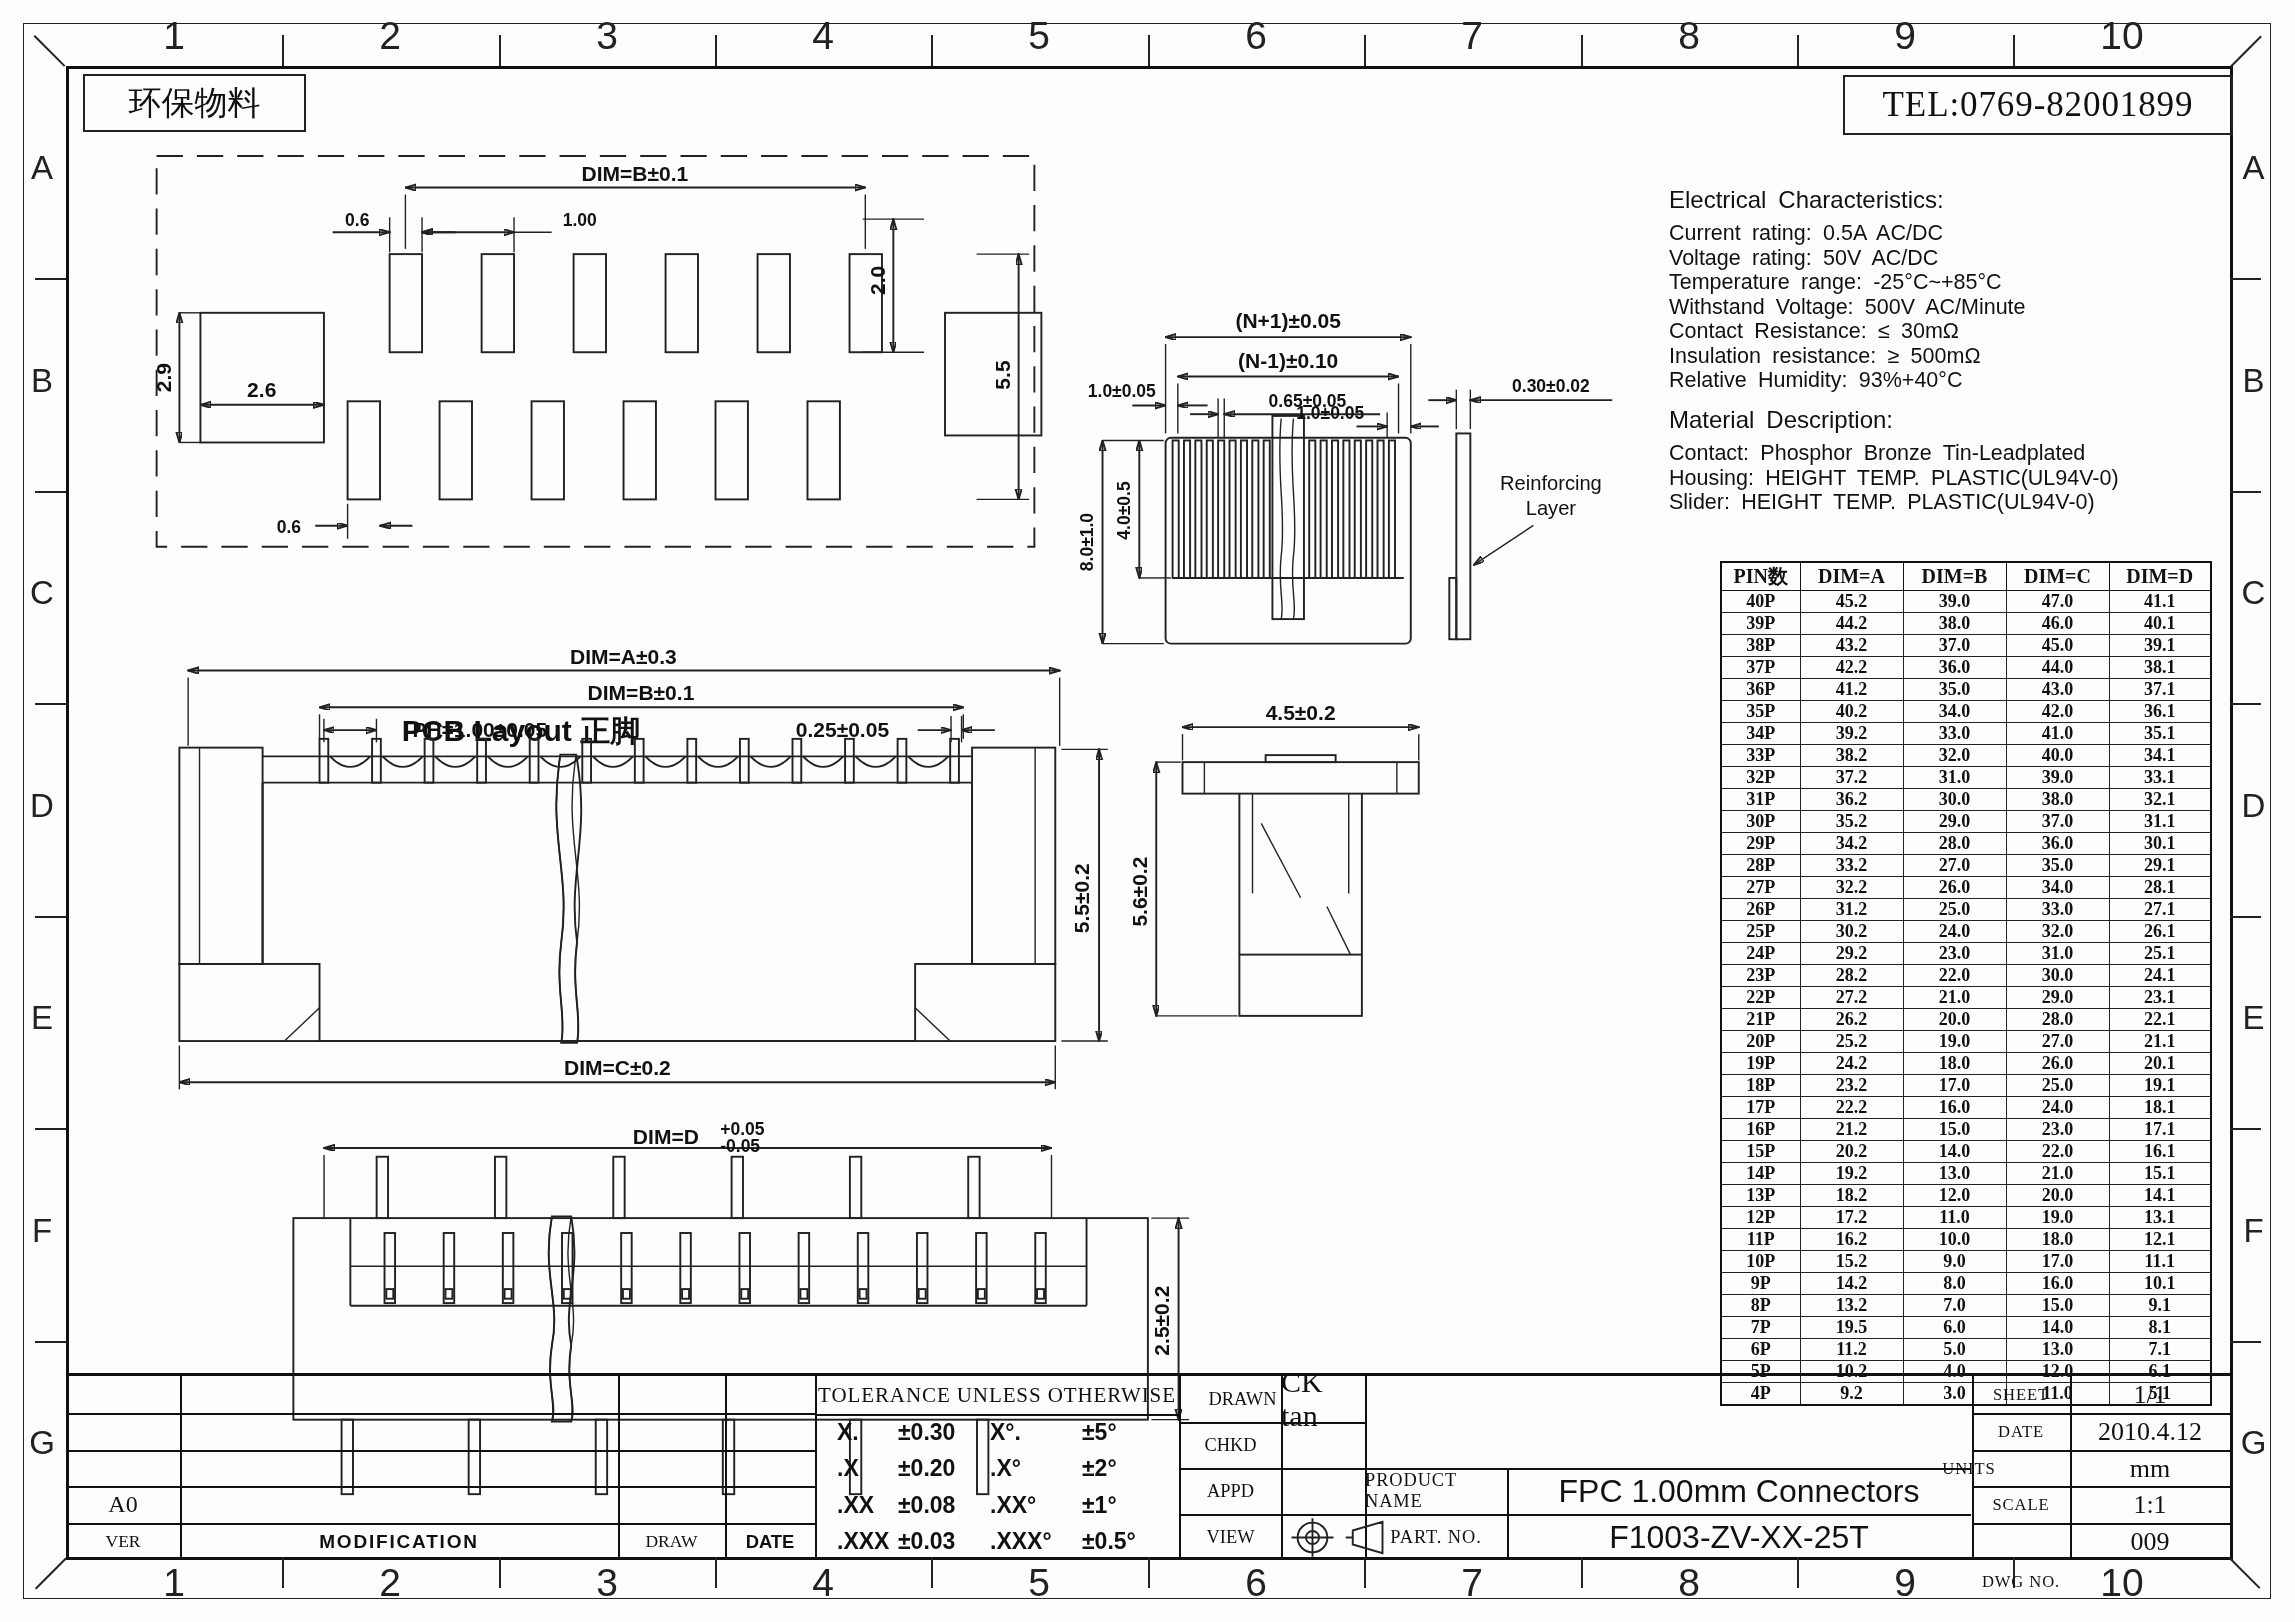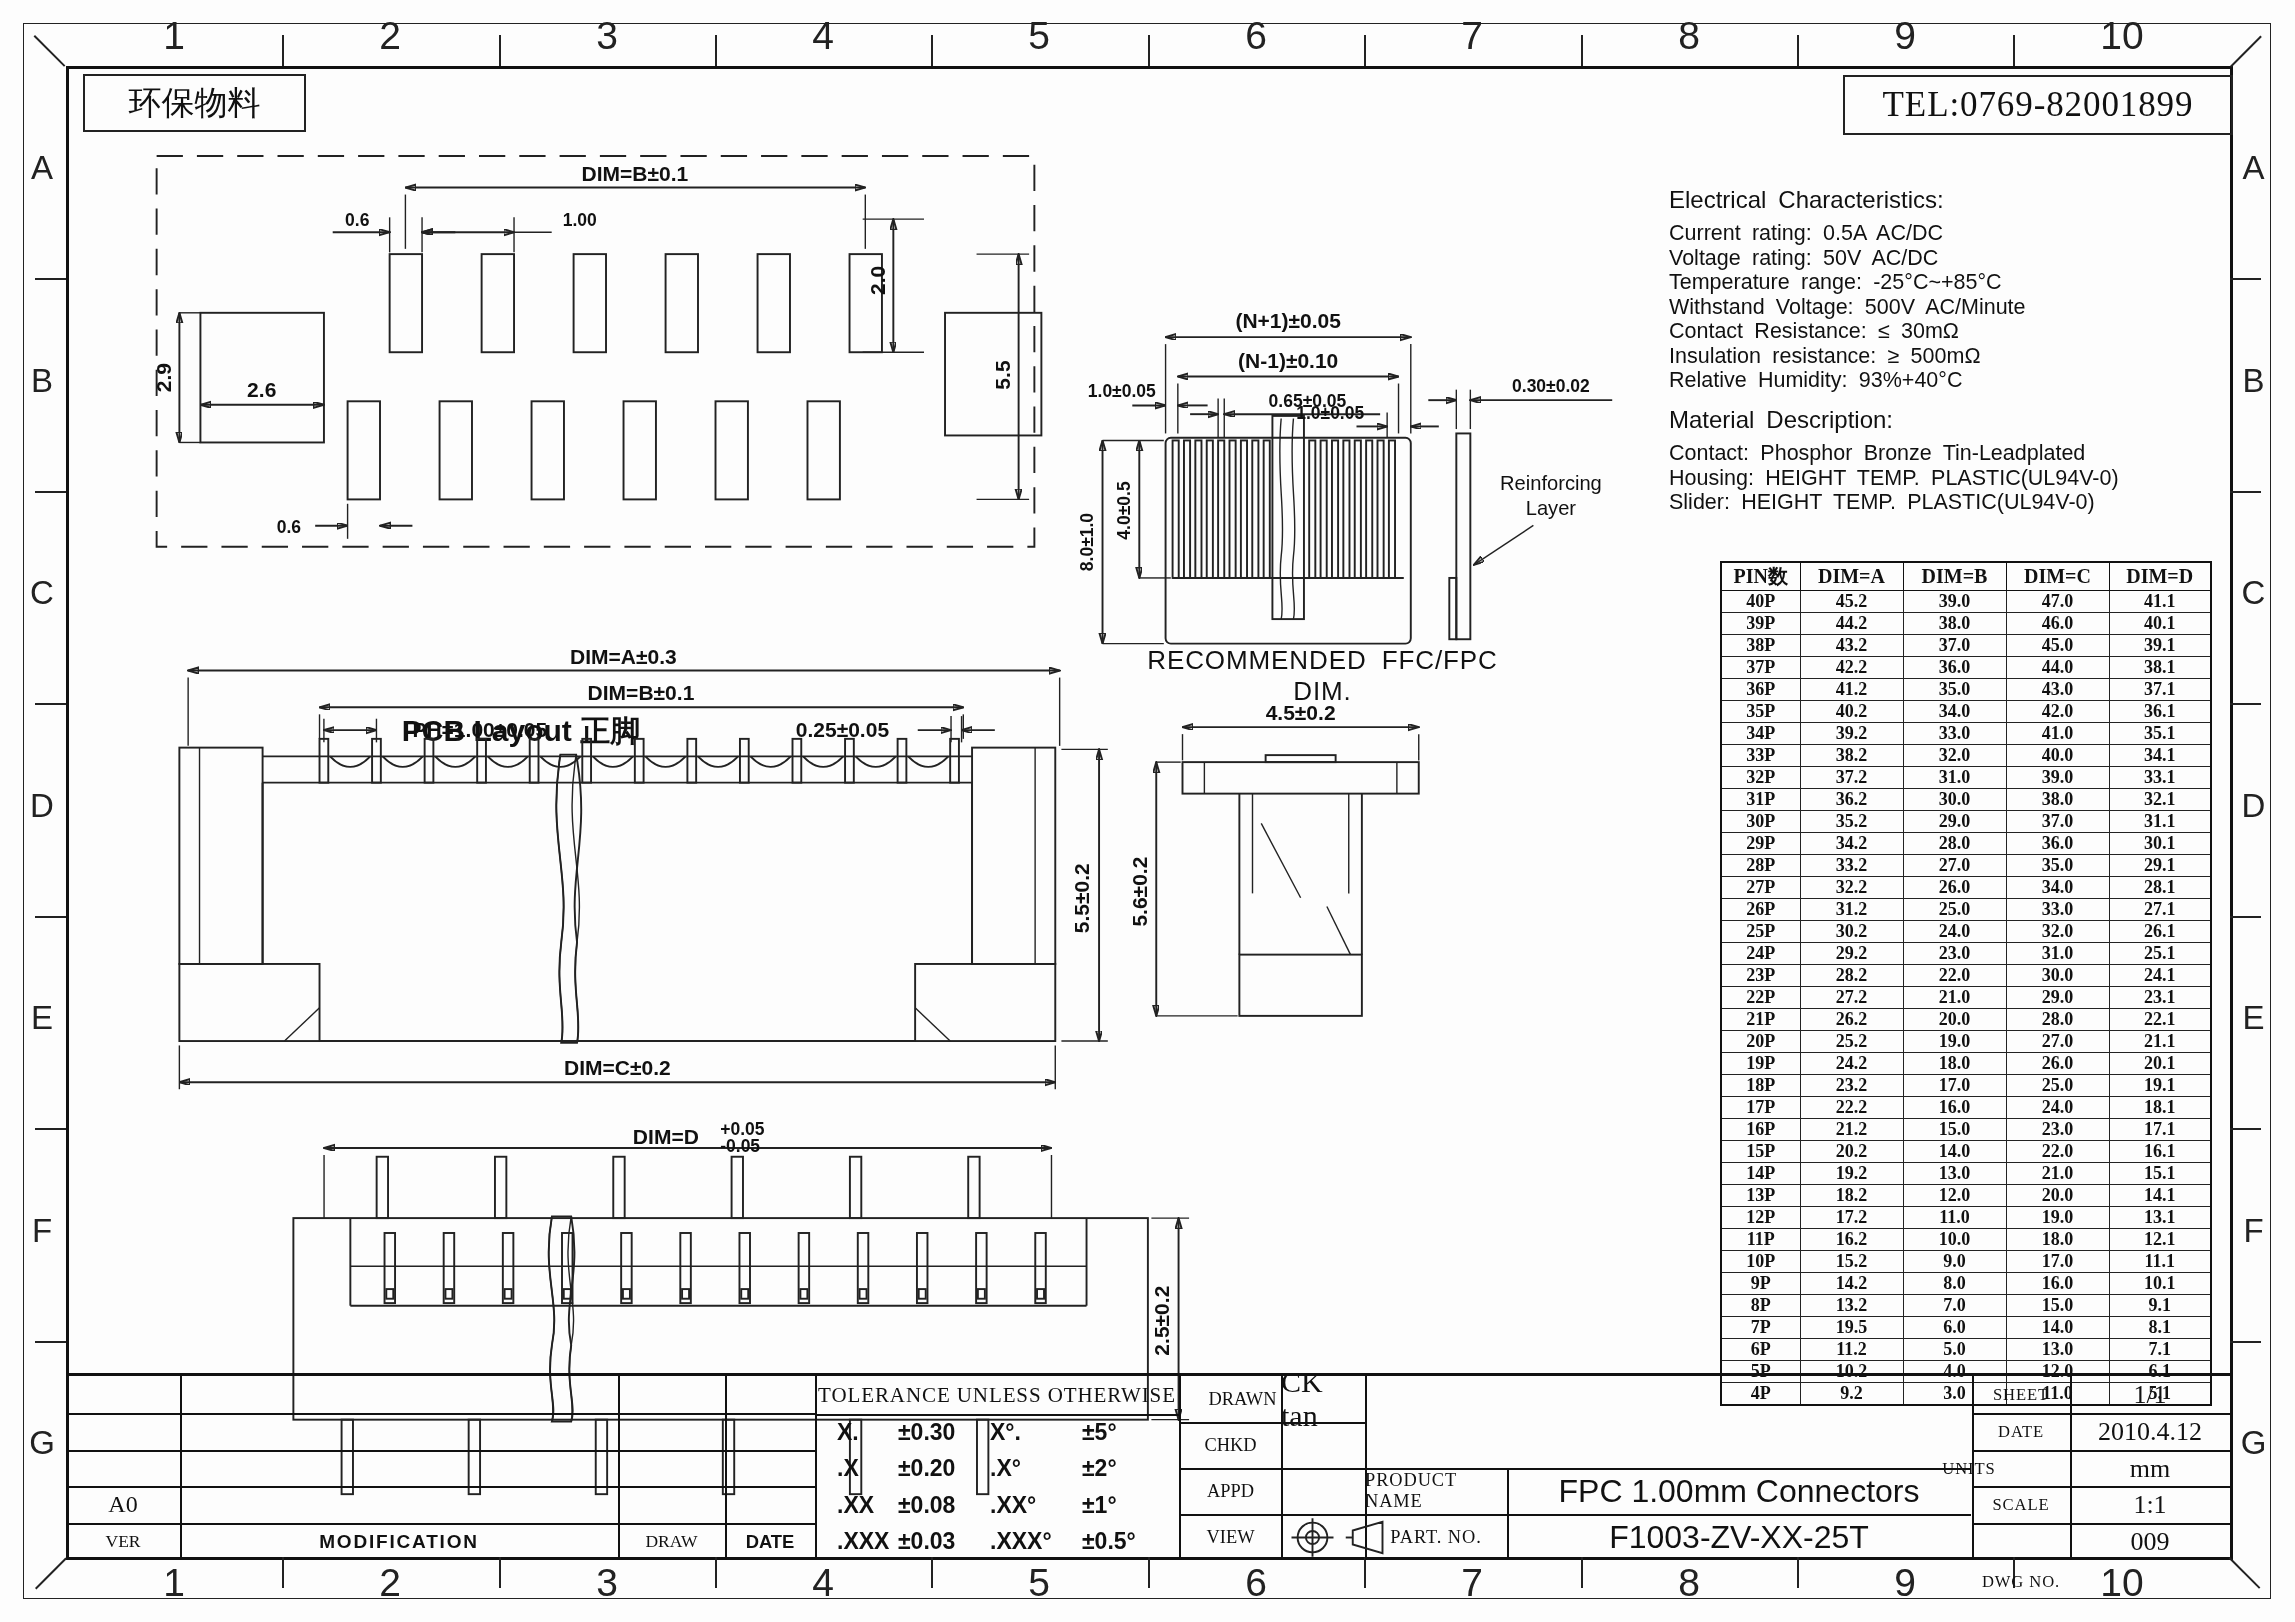--- a/index.html
+++ b/index.html
@@ -444,21 +444,20 @@
     <text class="sm" x="59" y="238" transform="rotate(-90 59 238)">4.0±0.5</text>
     <line class="a2" x1="28" y1="158" x2="28" y2="390" marker-start="url(#m4)" marker-end="url(#m4)"></line>
     <line class="thinl" x1="28" y1="390" x2="98" y2="390"></line>
     <line class="thinl" x1="28" y1="158" x2="98" y2="158"></line>
     <text class="sm" x="17" y="274" transform="rotate(-90 17 274)">8.0±1.0</text>
 
     <text class="cap" x="540" y="215" style="font-size:23px;">Reinforcing</text>
     <text class="cap" x="540" y="243" style="font-size:23px;">Layer</text>
     <line class="ae thinl" x1="520" y1="255" x2="452" y2="300" marker-end="url(#m4)"></line>
   </svg>
-  <div class="ffc-caption" style="left:1121px;top:645px;width:403px;">RECOMMENDED FFC/FPC DIM.</div>
 
   <div class="specs" style="left:1669px;top:186px;">
     <div class="t">Electrical Characteristics:</div>
     <div id="elec-lines">
         <div class="l">Current rating: 0.5A AC/DC</div>
         <div class="l">Voltage rating: 50V  AC/DC</div>
         <div class="l">Temperature range: -25°C~+85°C</div>
         <div class="l">Withstand Voltage: 500V AC/Minute</div>
         <div class="l">Contact Resistance: ≤ 30mΩ</div>
         <div class="l">Insulation resistance: ≥ 500mΩ</div>

